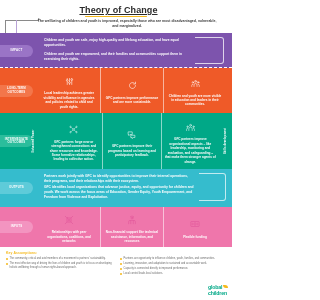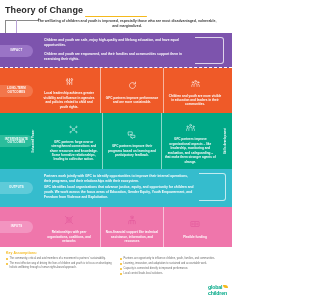--- a/index.html
+++ b/index.html
@@ -8,22 +8,22 @@
     background:#ffffff;
     font-family:"Liberation Sans","DejaVu Sans",sans-serif;
     color:#ffffff;
     -webkit-font-smoothing:antialiased;
   }
   #page{position:relative;width:232px;height:300px;background:#fff;}
 
   
   .header{position:relative;height:33px;background:#fff;}
   .title{
-    position:absolute;left:5px;right:0;top:5px;
-    font-size:9px;font-weight:bold;color:#2b2b2b;letter-spacing:.1px;
+    position:absolute;left:5px;right:0;top:5px;text-align:center;
+    font-size:9px;font-weight:bold;color:#2b2b2b;letter-spacing:.1px;text-decoration:underline;
   }
   .title-rule{
     position:absolute;left:50%;transform:translateX(-50%);top:15.5px;
     width:62px;height:1.6px;background:#f5b91c;border-radius:1px;
   }
   .goal{
     position:absolute;left:36px;right:14px;top:19px;text-align:center;
     font-size:3.5px;font-weight:bold;color:#3a3a3a;line-height:1.45;
   }
   

